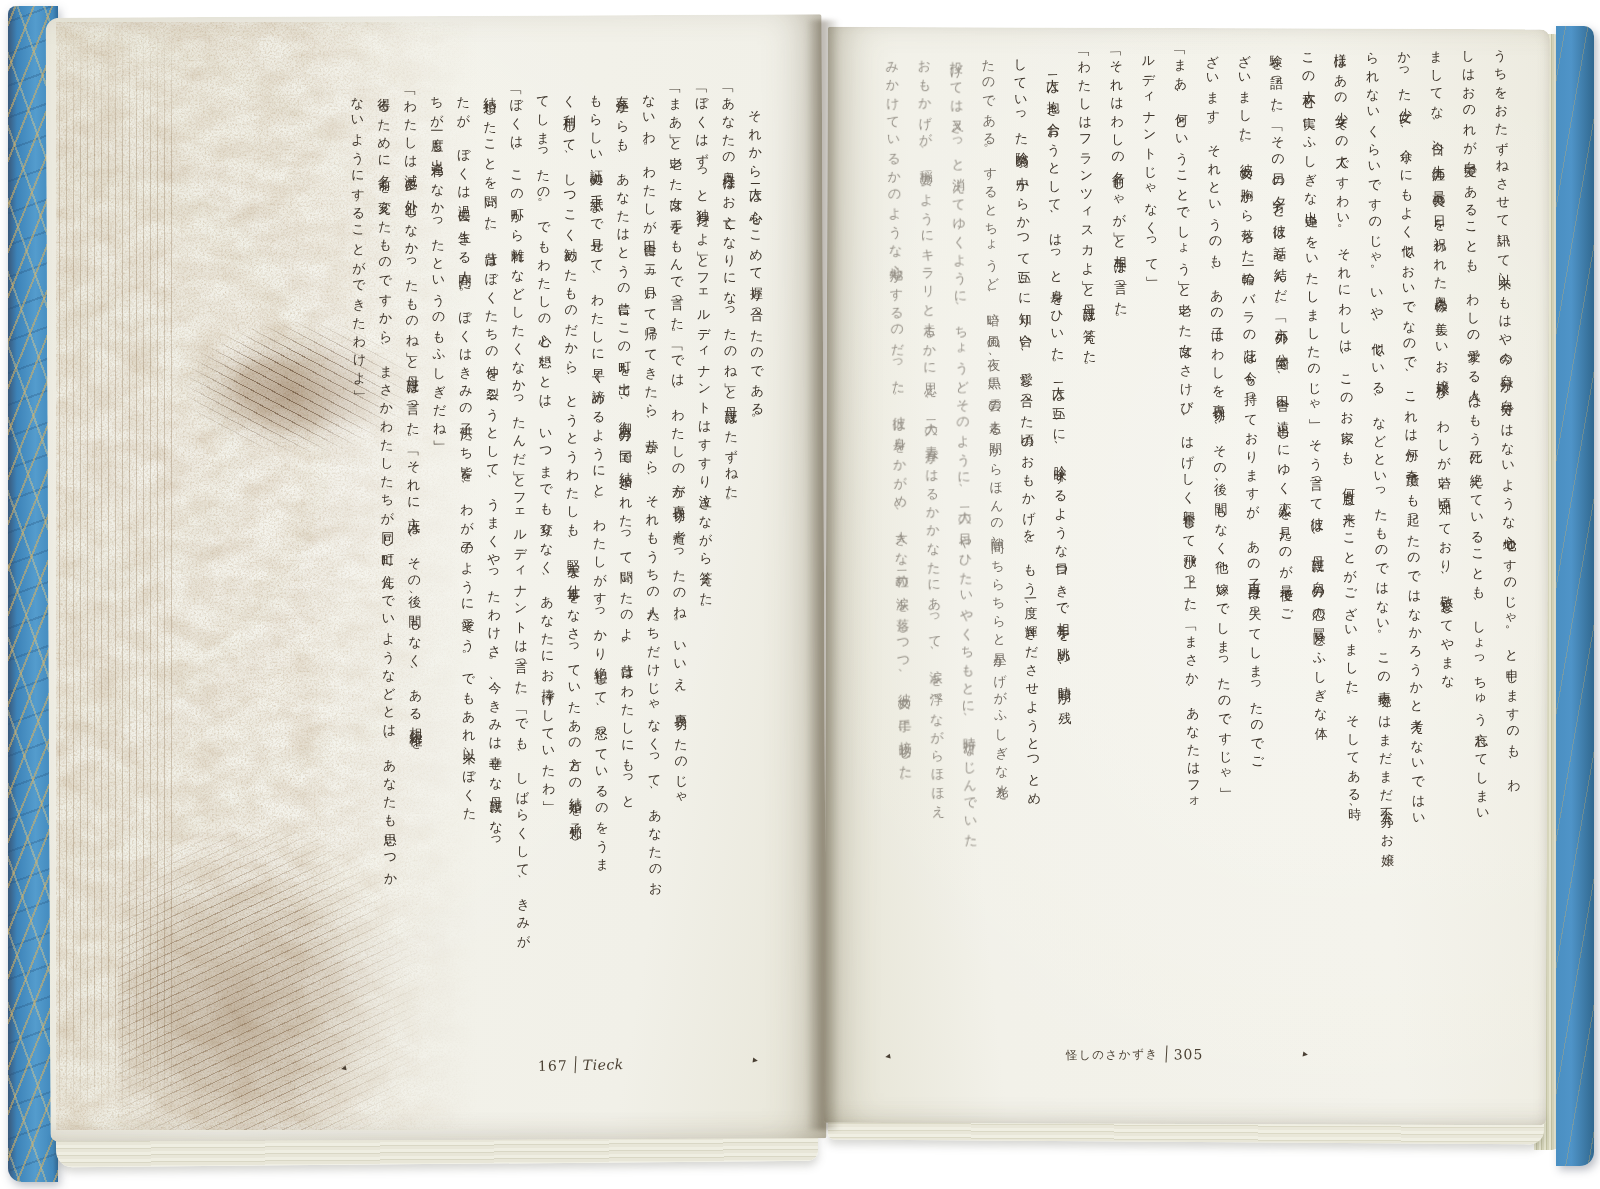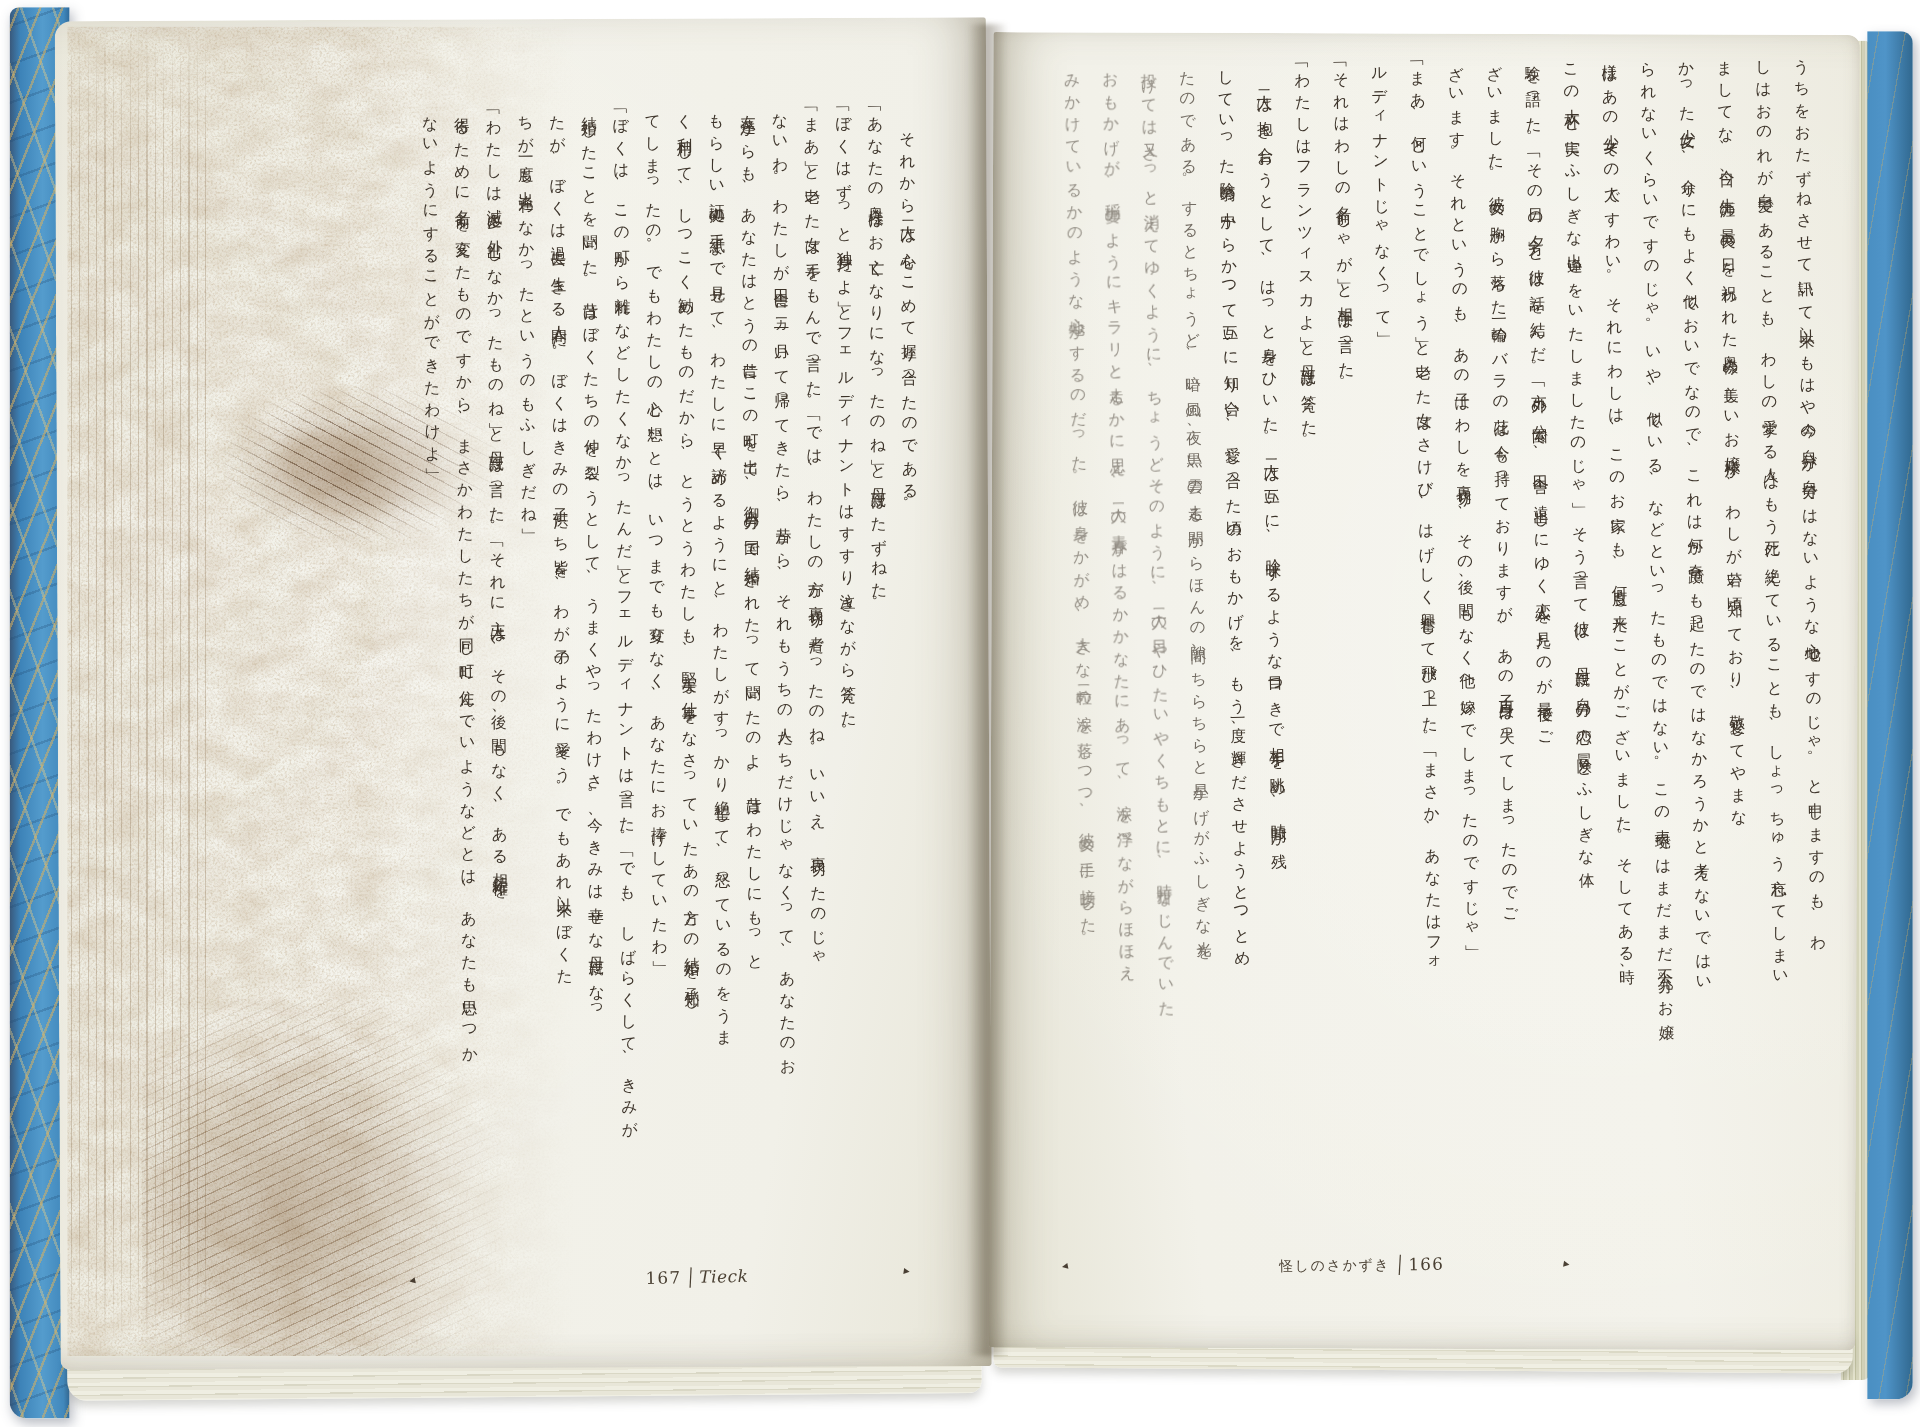--- a/index.html
+++ b/index.html
@@ -208,21 +208,21 @@
 
   <div class="footer footer-left">
     <span class="num">167</span>
     <span class="rule"></span>
     <span class="title">Tieck</span>
   </div>
 
   <div class="footer footer-right">
     <span class="title">怪しのさかずき</span>
     <span class="rule"></span>
-    <span class="num">166</span>
+    <span class="num">305</span>
   </div>
 
   <span class="corner-mark mark-l1">◂</span>
   <span class="corner-mark mark-l2">▸</span>
   <span class="corner-mark mark-r1">◂</span>
   <span class="corner-mark mark-r2">▸</span>
 
 </div>
 
 </body></html>

